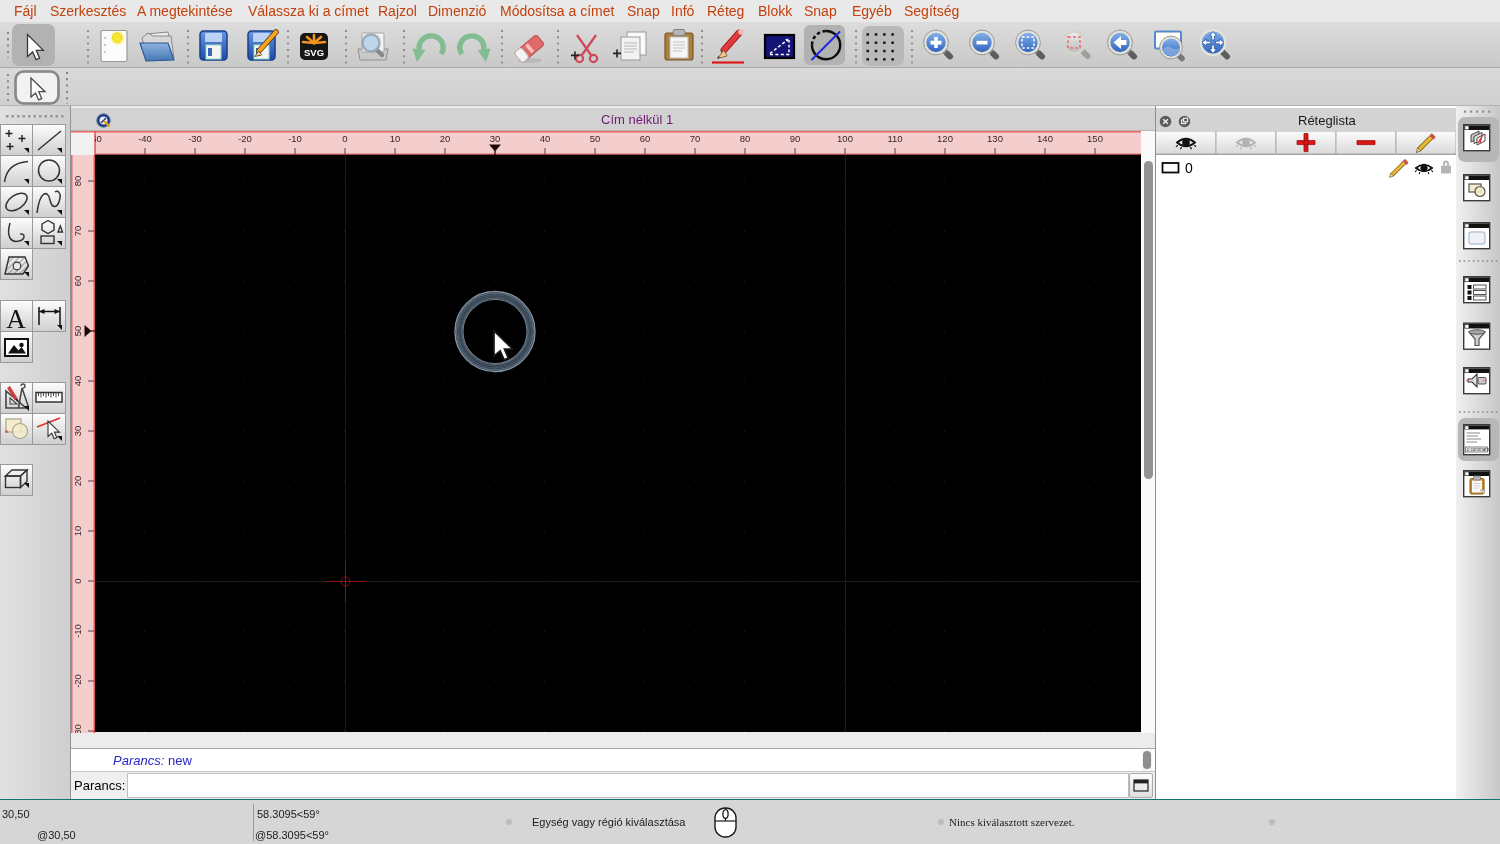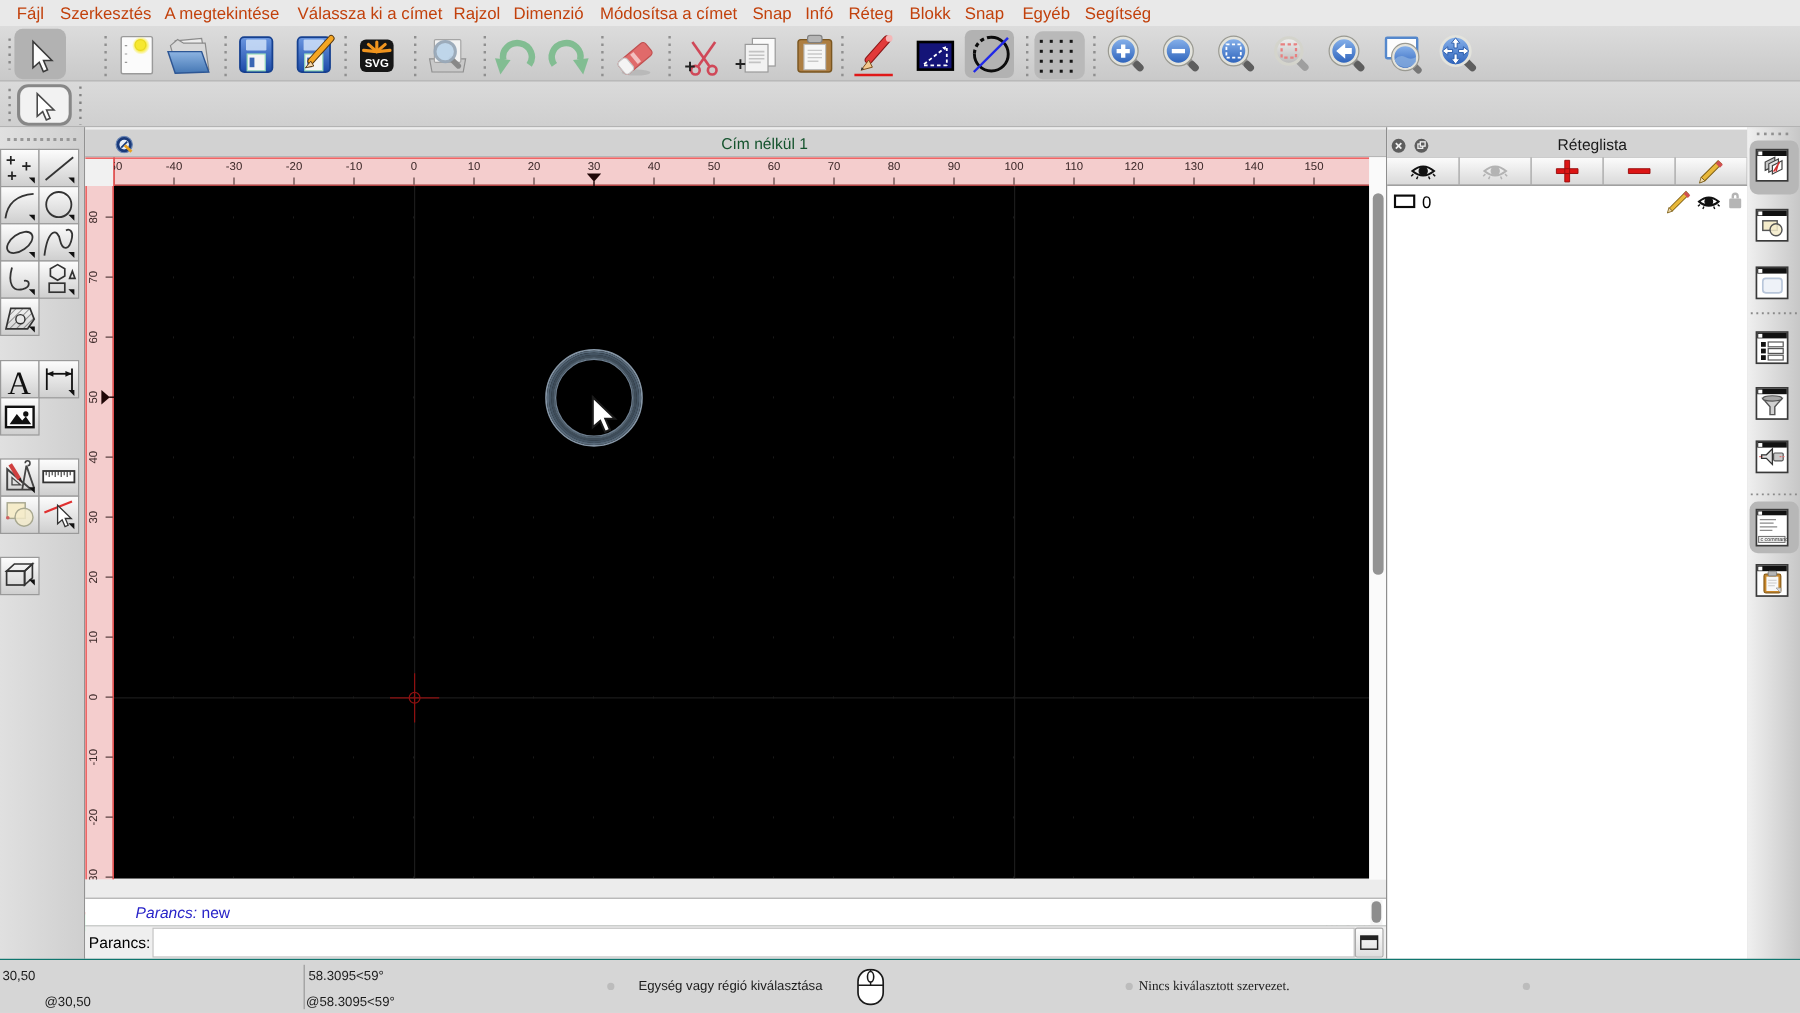--- a/index.html
+++ b/index.html
@@ -383,21 +383,21 @@
   <path d="M5.5 370 l6.5 -6 l15 0 l-6.5 6 Z"></path>
   <path d="M20.5 381.5 l6.5 -6 l0 -11.5 l-6.5 6 Z"></path>
 </g>
 <path d="M24 377 l5 0 l0 5 Z" fill="#111"></path>
 </svg>
 </div>
 
 <div class="abs" id="docwin" style="left:71px;top:106px;width:1084px;height:693px;background:#ececec;">
 
   <div class="abs" style="left:0;top:2px;width:1084px;height:23px;background:#d2d2d2;border-bottom:1px solid #b6b6b6;">
-    <span class="abs" style="left:530px;top:4px;font-size:13px;color:#14532d;">Cím nélkül 1</span>
+    <span class="abs" style="left:530px;top:4px;font-size:13px;color:#701a75;">Cím nélkül 1</span>
     <svg class="abs" style="left:25px;top:5px;" width="15" height="15">
       <circle cx="7.5" cy="7.5" r="6.8" fill="#1a3a7a" stroke="#6a86b4" stroke-width="1"></circle>
       <circle cx="7.5" cy="7.5" r="4" fill="#e8eef8"></circle>
       <path d="M5 10 L10 5" stroke="#1a3a7a" stroke-width="1.4"></path>
       <path d="M8 8 l5.5 5.5" stroke="#e8a020" stroke-width="2.4"></path>
     </svg>
   </div>
 
   <div class="abs" style="left:0;top:26px;width:24px;height:23px;background:#f1f1f1;"></div>
 

